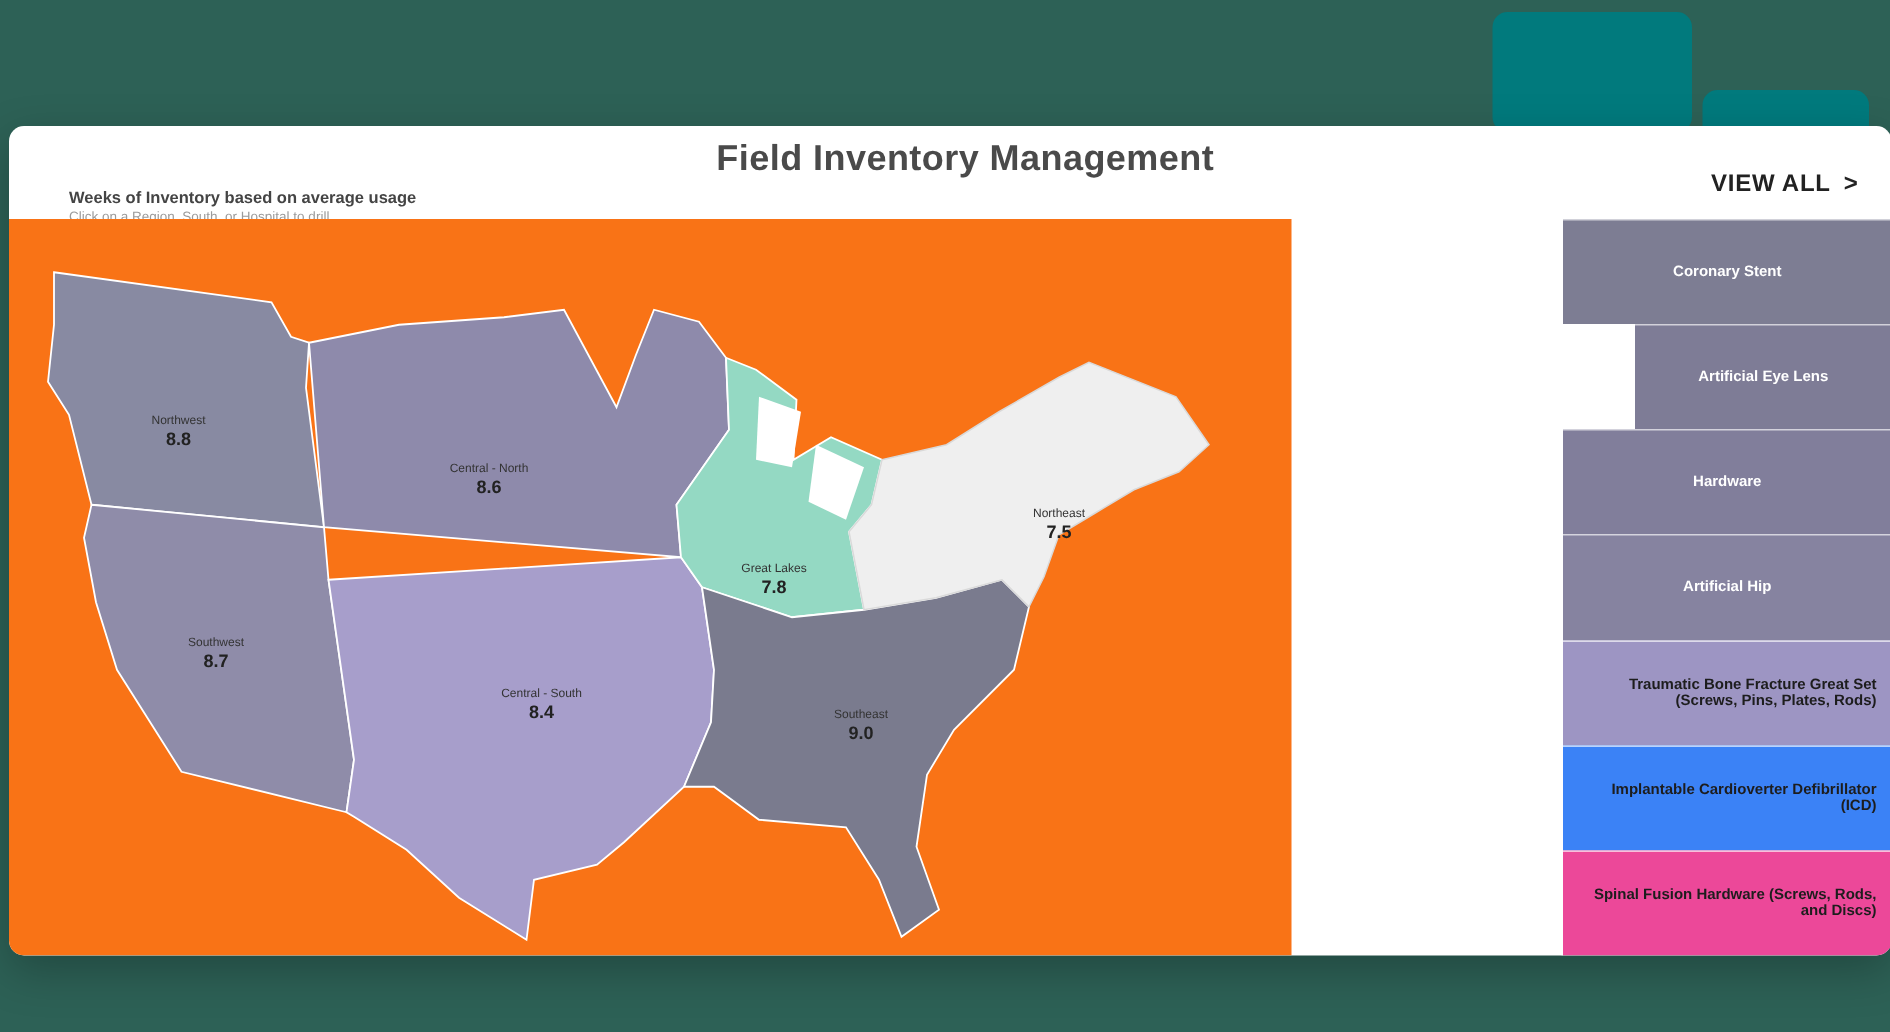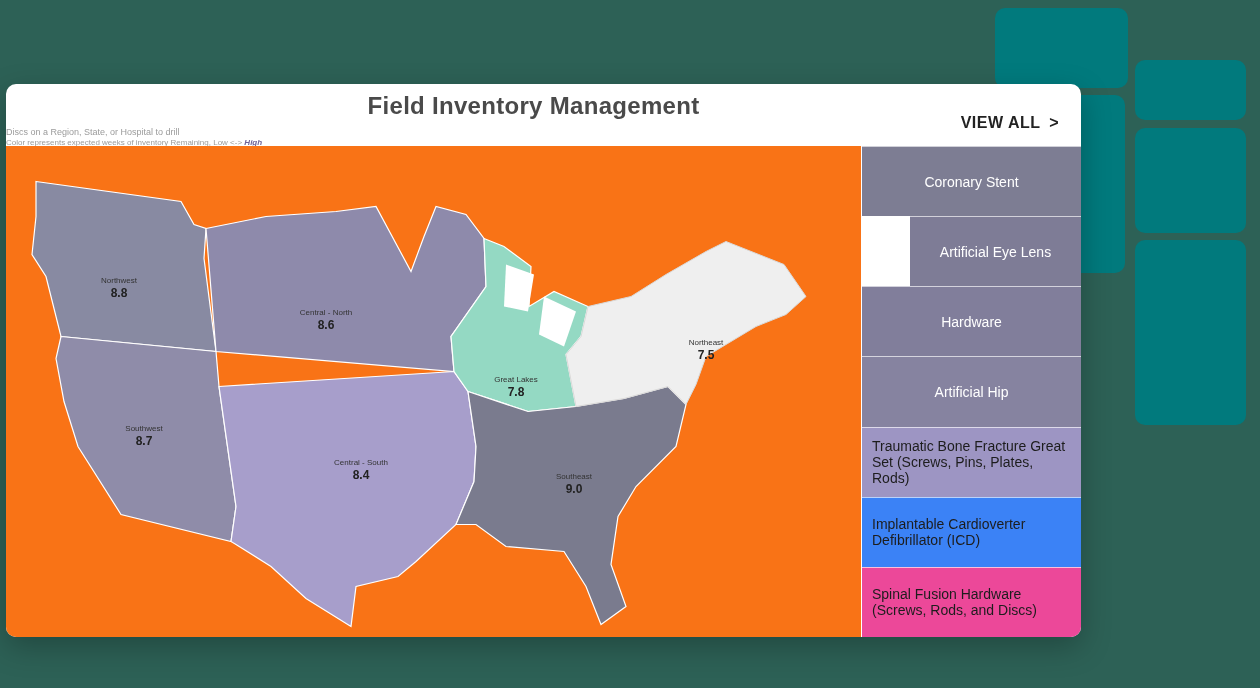--- a/index.html
+++ b/index.html
@@ -18,26 +18,27 @@
   .d2 { top: 60px; left: 1135px; width: 111px; height: 60px; }
   .d3 { top: 128px; left: 1135px; width: 111px; height: 105px; }
   .d4 { top: 240px; left: 1135px; width: 111px; height: 185px; }
   .d5 { top: 95px;  left: 1070px; width: 55px;  height: 178px; }
 
   
   .dashboard {
     position: absolute;
     top: 84px;
     left: 6px;
-    width: 1075px;
+    width: 1255px;
     height: 553px;
     background: #ffffff;
     border-radius: 10px;
     box-shadow: 0 10px 30px rgba(0,0,0,0.25);
     overflow: hidden;
+    padding-left: 40px;
   }
 
   .header {
     padding: 8px 20px 4px 0;
     text-align: center;
   }
   .header h1 {
     font-size: 24px;
     font-weight: 600;
     color: #4a4a4a;
@@ -92,23 +93,23 @@
     width: 220px;
     display: flex;
     flex-direction: column;
     border-left: 1px solid #fff;
   }
   .product {
     flex: 1;
     display: flex;
     align-items: center;
     justify-content: center;
-    text-align: left;
-    font-size: 14px;
-    font-weight: 400;
+    text-align: right;
+    font-size: 10px;
+    font-weight: 700;
     color: #fff;
     padding: 4px 10px;
     border-top: 1px solid rgba(255,255,255,0.65);
     cursor: pointer;
   }
   .product.dark { color: #1d1d1d; }
 </style>
 </head>
 <body>
 
@@ -118,21 +119,22 @@
 <div class="deco d4"></div>
 <div class="deco d5"></div>
 
 <div class="dashboard">
 
   <div class="header">
     <h1>Field Inventory Management</h1>
   </div>
 
   <div class="subhead">
-    <div class="line2">Discs on a Region, State, or Hospital to drill</div>
+    <div class="line1">Weeks of Inventory based on average usage</div>
+    <div class="line2">Click on a Region, South, or Hospital to drill</div>
     <div class="line3">
       <span>Color represents expected weeks of inventory Remaining, Low &lt;-&gt;</span>
       <span class="high">High</span>
     </div>
   </div>
 
   <div class="viewall">
     <span>VIEW ALL</span>
     <span class="chev">&gt;</span>
   </div>

